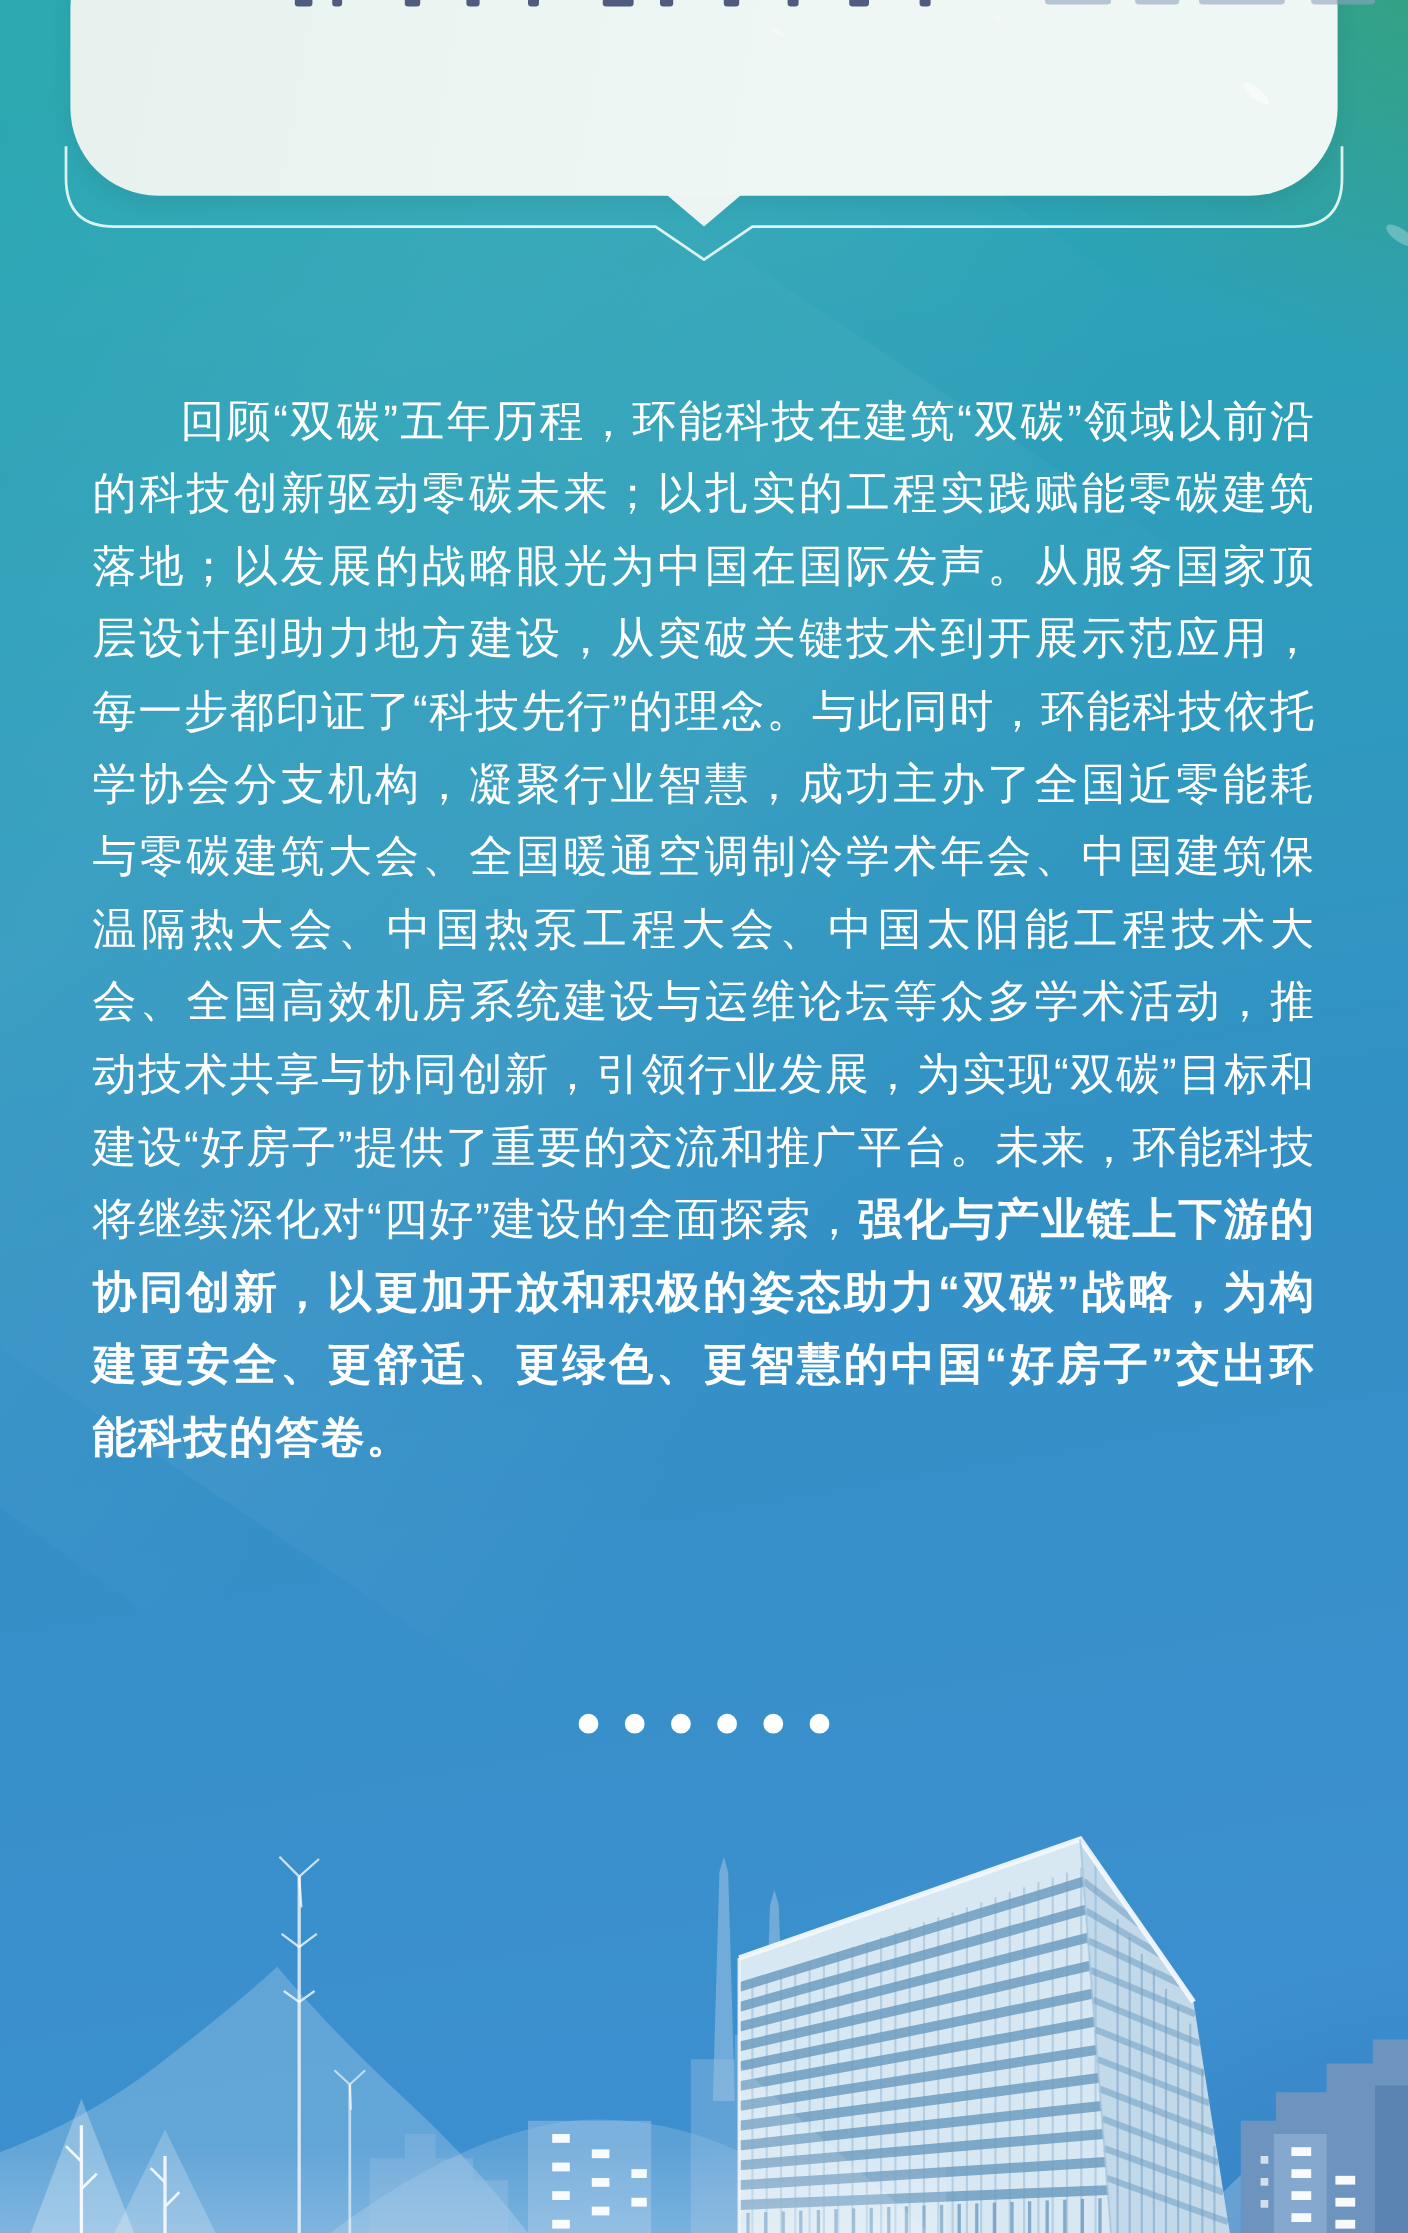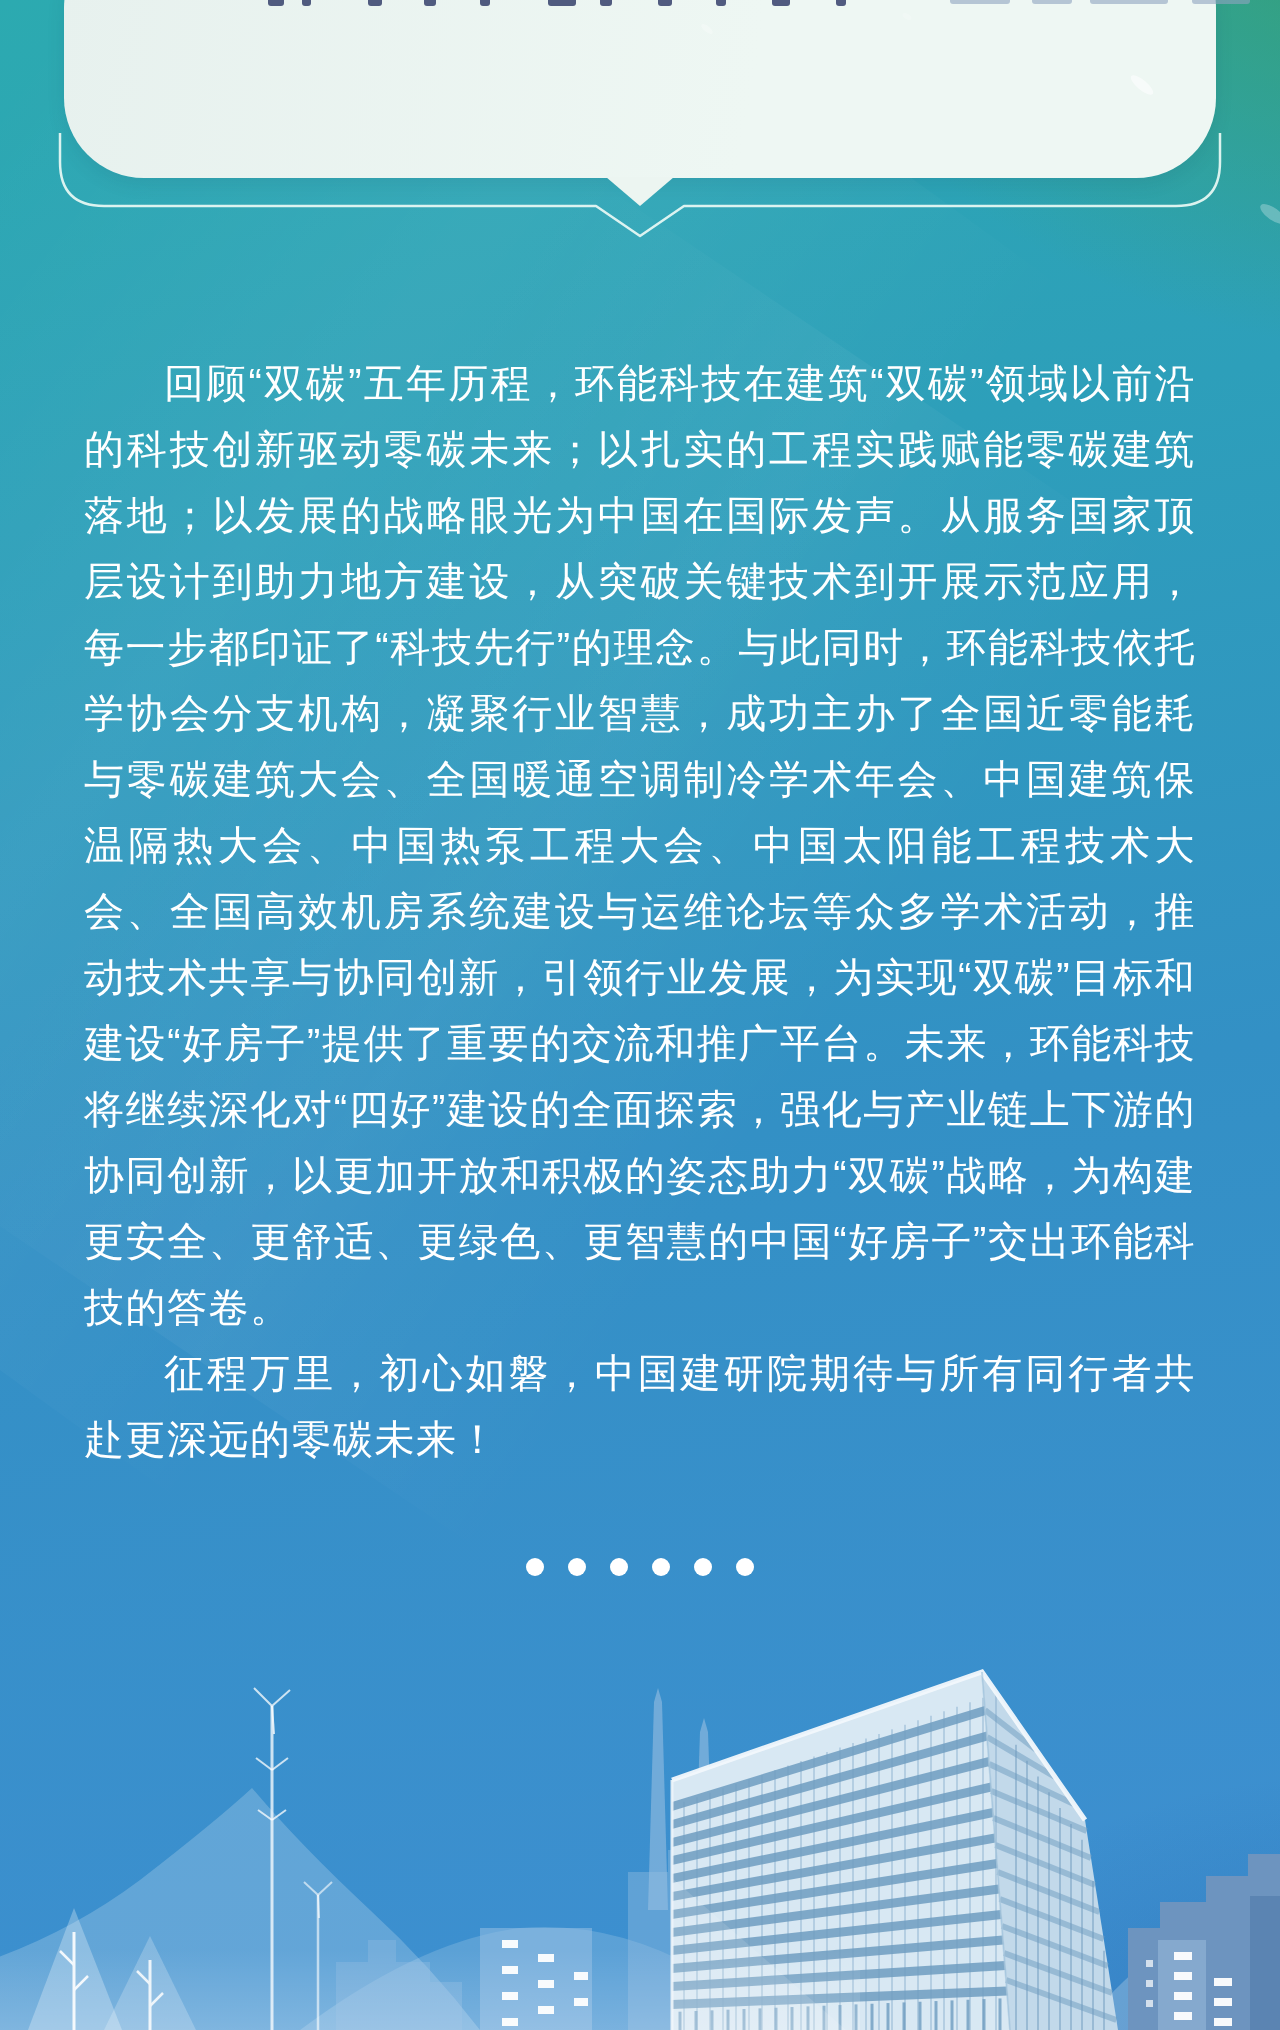--- a/index.html
+++ b/index.html
@@ -34,21 +34,21 @@
   .frag.light{background:#8fa3c0;height:4px;opacity:.6;}
   .bracket{position:absolute;left:0;top:0;}
 
   
   .article{
     position:absolute;left:84px;right:84px;top:350px;
     color:#ffffff;font-size:40px;line-height:66px;letter-spacing:1.5px;
     text-align:justify;
   }
   .article p{margin:0;text-indent:2em;}
-  .article b{font-weight:400;}
+  .article b{font-weight:700;}
 
   
   .dots{position:absolute;left:0;top:1558px;width:100%;display:flex;justify-content:center;gap:24px;}
   .dot{width:18px;height:18px;border-radius:50%;background:#ffffff;}
 
   .cityscape{position:absolute;left:0;bottom:0;}
 </style>
 </head>
 <body>
 
@@ -82,21 +82,20 @@
     <path d="M60,133 L60,162 Q60,206 104,206 L596,206 L640,236 L684,206 L1176,206 Q1220,206 1220,162 L1220,133" fill="none" stroke="#eafaf5" stroke-width="2.5" opacity="0.92" stroke-linejoin="round"></path>
   </svg>
 
   <div class="leaf" style="left:1128px;top:80px;width:28px;height:10px;transform:rotate(40deg);"></div>
   <div class="leaf" style="left:1258px;top:208px;width:30px;height:12px;transform:rotate(35deg);opacity:.5;"></div>
   <div class="leaf" style="left:700px;top:26px;width:14px;height:6px;transform:rotate(38deg);opacity:.5;"></div>
   <div class="leaf" style="left:902px;top:14px;width:10px;height:5px;transform:rotate(30deg);opacity:.4;"></div>
 
   <div class="article">
     <p><span>回顾“双碳”五年历程，环能科技在建筑“双碳”领域以前沿的科技创新驱动零碳未来；以扎实的工程实践赋能零碳建筑落地；以发展的战略眼光为中国在国际发声。从服务国家顶层设计到助力地方建设，从突破关键技术到开展示范应用，每一步都印证了“科技先行”的理念。与此同时，环能科技依托学协会分支机构，凝聚行业智慧，成功主办了全国近零能耗与零碳建筑大会、全国暖通空调制冷学术年会、中国建筑保温隔热大会、中国热泵工程大会、中国太阳能工程技术大会、全国高效机房系统建设与运维论坛等众多学术活动，推动技术共享与协同创新，引领行业发展，为实现“双碳”目标和建设“好房子”提供了重要的交流和推广平台。未来，环能科技将继续深化对“四好”建设的全面探索，</span><b>强化与产业链上下游的协同创新，以更加开放和积极的姿态助力“双碳”战略，为构建更安全、更舒适、更绿色、更智慧的中国“好房子”交出环能科技的答卷。</b></p>
-    <p>征程万里，初心如磐，中国建研院期待与所有同行者共赴更深远的零碳未来！</p>
   </div>
 
   <div class="dots">
       <span class="dot"></span>
       <span class="dot"></span>
       <span class="dot"></span>
       <span class="dot"></span>
       <span class="dot"></span>
       <span class="dot"></span>
     </div>

